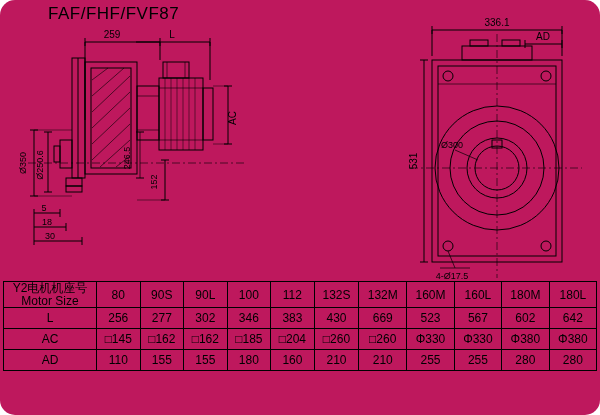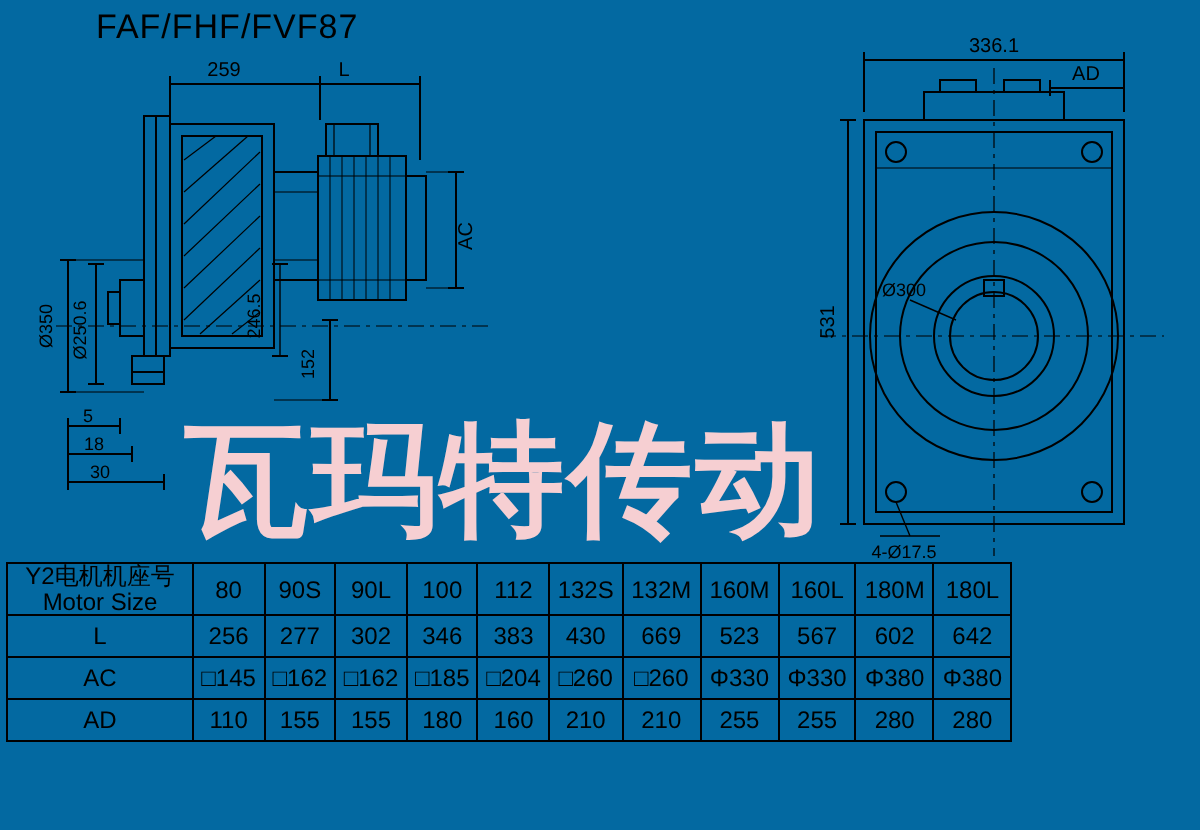--- a/index.html
+++ b/index.html
@@ -4,23 +4,24 @@
 <style>
   html, body {
     margin: 0;
     padding: 0;
     background: #ffffff;
   }
   #page {
     position: relative;
     width: 600px;
     height: 415px;
-    background: #0369a1;
+    background: #be185d;
     font-family: "Liberation Sans", sans-serif;
     overflow: hidden;
+    border-radius: 15px;
   }
   .title {
     position: absolute;
     left: 48px;
     top: 4px;
     font-size: 17px;
     color: #000;
     letter-spacing: 0.5px;
   }
   svg.draw {
@@ -51,21 +52,21 @@
     color: #e9b9bd;
     letter-spacing: 3px;
     white-space: nowrap;
     pointer-events: none;
   }
   table.spec {
     position: absolute;
     left: 3px;
     top: 281px;
     border-collapse: collapse;
-    width: 503px;
+    width: 594px;
     font-size: 12px;
   }
   table.spec td {
     border: 1px solid #000;
     text-align: center;
     height: 20px;
     padding: 0;
     color: #000;
     white-space: nowrap;
   }
@@ -84,21 +85,20 @@
   }
   .lbl9 { font-size: 9px; }
 </style>
 </head>
 <body>
 
 <div id="page">
 
   <div class="title">FAF/FHF/FVF87</div>
 
-  <div class="wm">瓦玛特传动</div>
 
   <svg class="draw" viewBox="0 0 600 415">
     <g stroke="#000" fill="none" stroke-width="1">
 
       <line x1="85" y1="42" x2="160" y2="42"></line>
       <line x1="85" y1="38" x2="85" y2="46"></line>
       <line x1="160" y1="38" x2="160" y2="46"></line>
       <line x1="85" y1="42" x2="85" y2="120" stroke-dasharray="none"></line>
       <line x1="160" y1="42" x2="160" y2="60"></line>
 

